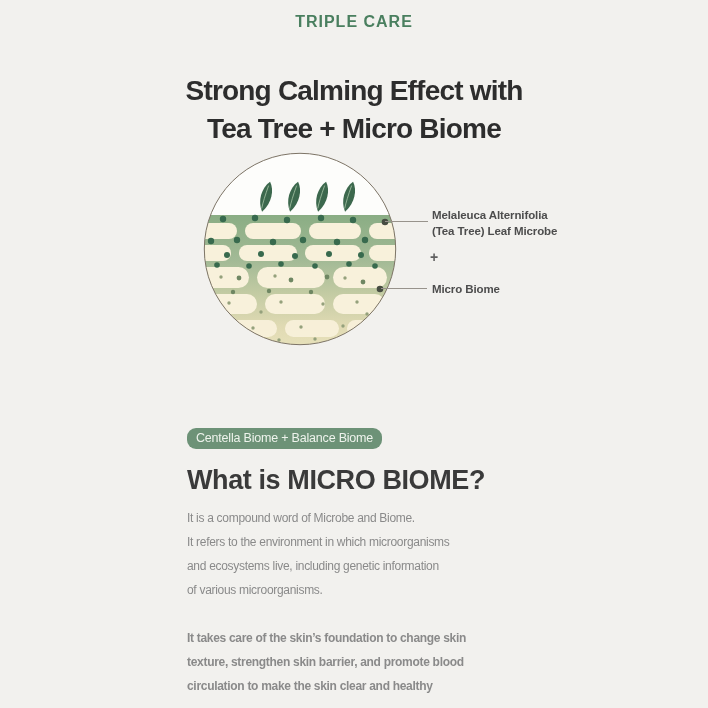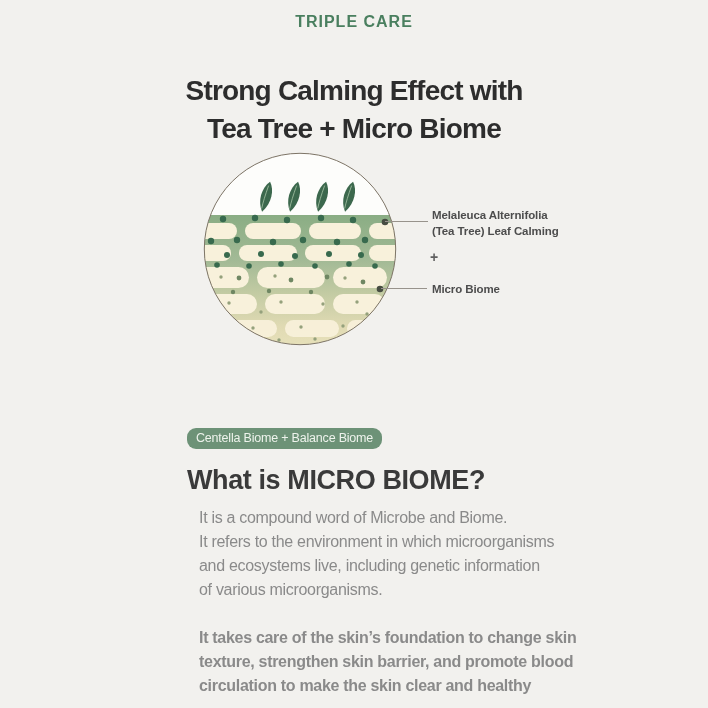--- a/index.html
+++ b/index.html
@@ -69,22 +69,22 @@
   .badge{
     position:absolute;left:187px;top:428px;height:21px;line-height:21px;
     padding:0 9px;background:var(--badge-green);color:var(--badge-text);
     font-size:12.5px;letter-spacing:-0.2px;border-radius:9px;
   }
   .section-heading{
     position:absolute;left:187px;top:465px;font-size:27px;line-height:30px;
     font-weight:700;letter-spacing:-0.4px;color:var(--subheading-dark);text-align:center;
   }
   .body-para{
-    position:absolute;left:187px;width:390px;font-size:16px;line-height:24px;
-    letter-spacing:-0.3px;color:var(--body-gray);white-space:pre-line;margin-left:12px;
+    position:absolute;left:187px;width:390px;font-size:12px;line-height:24px;
+    letter-spacing:-0.3px;color:var(--body-gray);white-space:pre-line;
   }
   .body-para.p1{top:506px;}
   .body-para.p2{top:626px;font-weight:bold;}
 </style>
 </head>
 <body>
 
 <div class="eyebrow">TRIPLE CARE</div>
 
 <h1 class="title">Strong Calming Effect with
@@ -202,21 +202,21 @@
         <path class="midrib" d="M10,4 C9,14 8.6,22 8.8,28"></path>
       </g>
     </g>
 
     <circle cx="97" cy="97" r="95.7" fill="none" stroke="#7d7466" stroke-width="1"></circle>
   </svg>
 </div>
 
 <div class="leader-line tea"></div>
 <div class="fig-label tea">Melaleuca Alternifolia
-(Tea Tree) Leaf Calming</div>
+(Tea Tree) Leaf Microbe</div>
 
 <div class="plus">+</div>
 
 <div class="leader-line micro"></div>
 <div class="fig-label micro">Micro Biome</div>
 
 <div class="badge">Centella Biome + Balance Biome</div>
 
 <h2 class="section-heading">What is MICRO BIOME?</h2>
 

